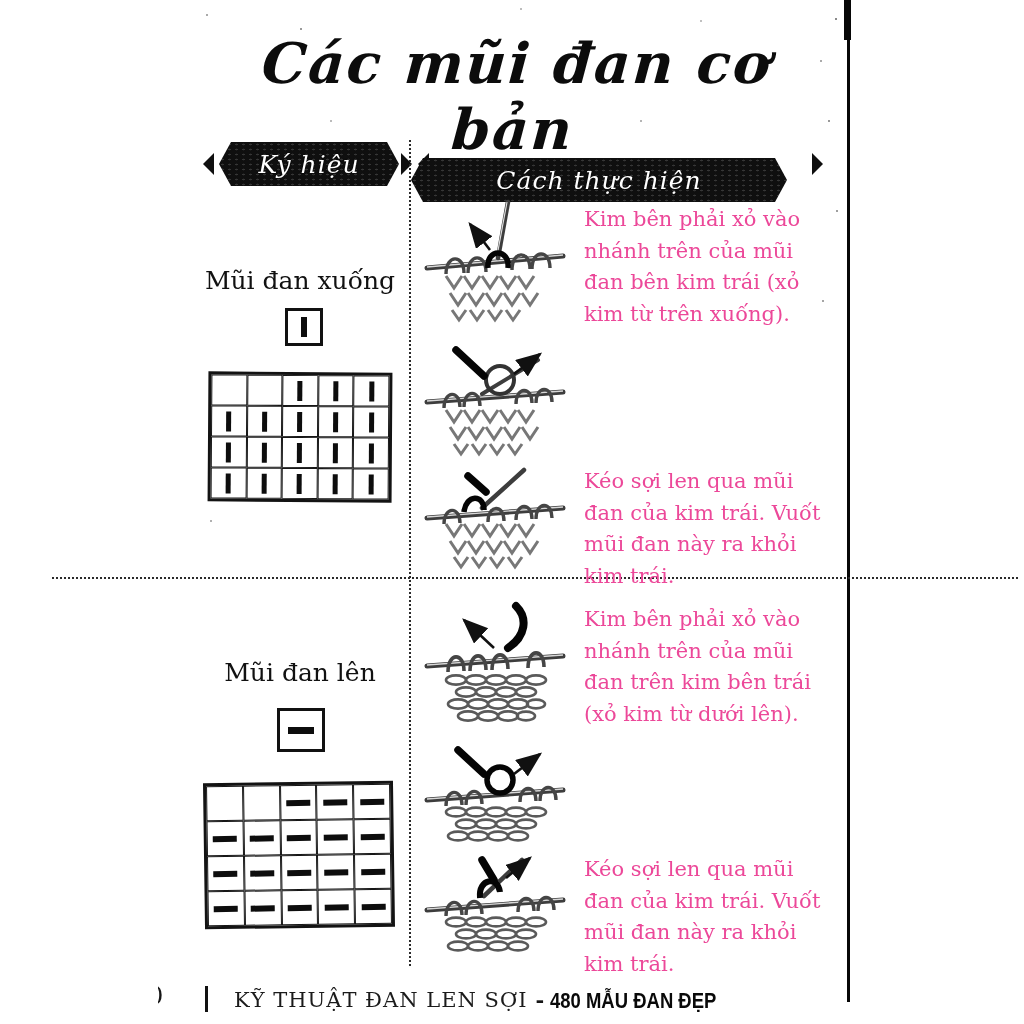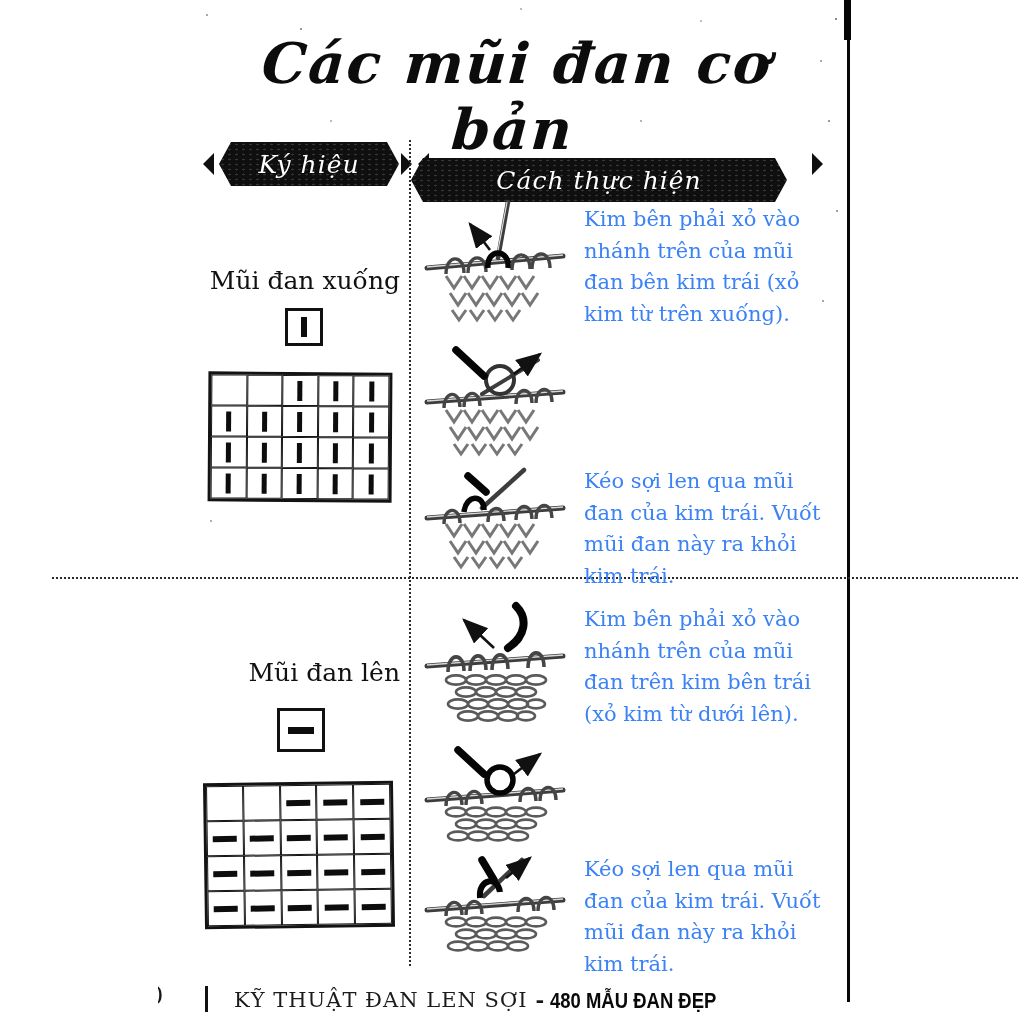--- a/index.html
+++ b/index.html
@@ -37,36 +37,36 @@
   .tip-left{border-right:11px solid #0f0f0f;}
   .tip-right{border-left:11px solid #0f0f0f;}
   #banner-symbol{left:219px; top:142px; width:180px;}
   #banner-method{left:411px; top:142px; width:376px;margin-top:16px;}
   .tip-sym-l{left:203px; top:153px;} .tip-sym-r{left:401px; top:153px;}
   .tip-met-l{left:418px; top:153px;} .tip-met-r{left:812px; top:153px;}
   
   .vrule{position:absolute; left:409px; top:140px; height:826px; border-left:2px dotted #2a2a2a;}
   .hrule{position:absolute; left:52px; top:577px; width:966px; border-top:2px dotted #2a2a2a;}
   
-  .sec-label{position:absolute; left:200px; width:200px; text-align:right; font-size:25px; color:#111;}
+  .sec-label{position:absolute; left:200px; width:200px; text-align:center; font-size:25px; color:#111;}
   #label-knit{top:266px;} #label-purl{top:658px;}
   .sym-box{position:absolute; border:3px solid #111; display:flex; align-items:center; justify-content:center; background:#fff;}
   #sym-knit{left:285px; top:308px; width:32px; height:32px;}
   #sym-purl{left:277px; top:708px; width:42px; height:38px;}
   .mark-v{width:6px; height:20px; background:#0d0d0d;}
   .mark-h{width:26px; height:7px; background:#0d0d0d;}
   .sgrid{position:absolute; display:grid; grid-template-columns:repeat(5,1fr); border:3px solid #131313; background:#fff;}
   #grid-knit{left:208px; top:372px; width:178px; transform:rotate(0.4deg);}
   #grid-purl{left:204px; top:782px; width:184px; transform:rotate(-0.8deg);}
   .gcell{border:1.6px solid #161616; display:flex; align-items:center; justify-content:center;}
   #grid-knit .gcell{height:29px;} #grid-purl .gcell{height:33px;}
   #grid-knit .mark-v{width:5px; height:20px;} #grid-purl .mark-h{width:24px; height:6px;}
   
   .illus{position:absolute; left:424px; width:142px;}
-  .step-text{position:absolute; left:584px; width:254px; font-size:21px; line-height:1.5; color:#3b82f6; text-align:left;}
+  .step-text{position:absolute; left:584px; width:254px; font-size:21px; line-height:1.5; color:#ec4899; text-align:left;}
   #il1{top:198px;} #tx1{top:204px;}
   #il2{top:338px;} #tx2{top:372px;}
   #il3{top:458px;} #tx3{top:466px;}
   #il4{top:598px;} #tx4{top:604px;}
   #il5{top:742px;} #tx5{top:752px;}
   #il6{top:846px;} #tx6{top:854px;}
   
   .footer{position:absolute; left:158px; top:980px; height:32px; display:flex; align-items:flex-end;}
   .pgnum-clip{width:11px; overflow:hidden; height:30px;}
   .pgnum-clip span{display:inline-block; margin-left:-10px; font-size:24px;}

